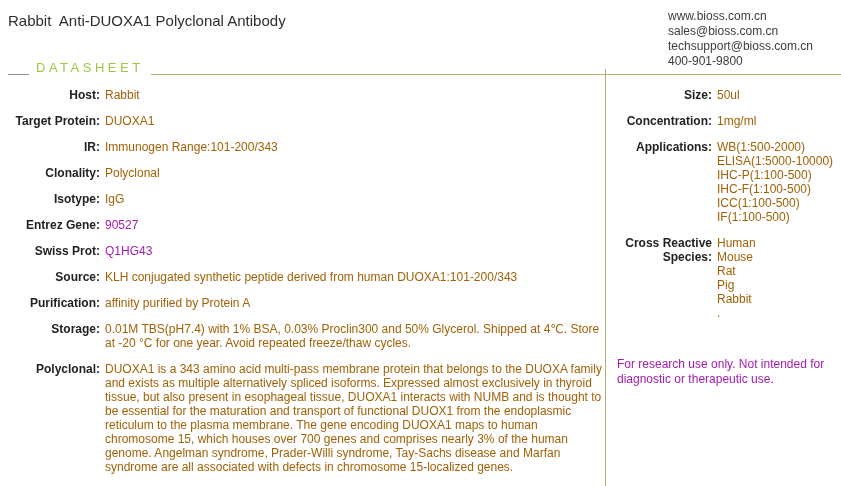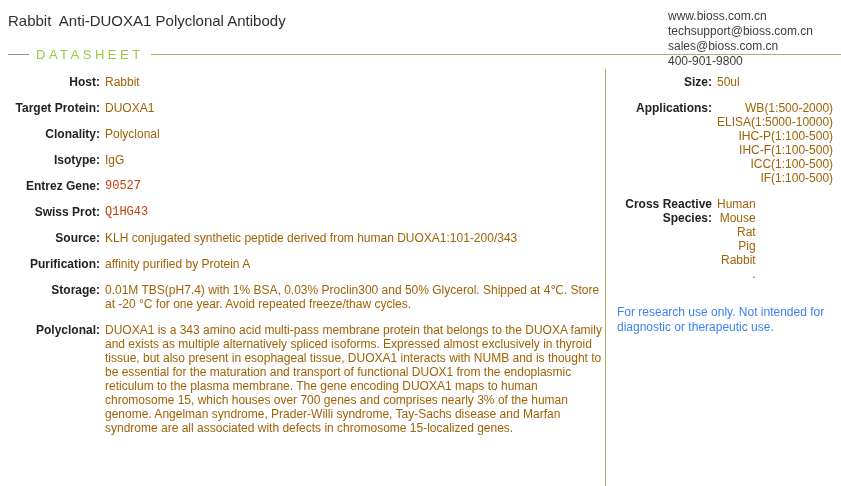--- a/index.html
+++ b/index.html
@@ -16,85 +16,89 @@
   .title {
     position:absolute; left:8px; top:12px;
     font-size:15px; color:#2f2f2f;
     white-space:pre-wrap;
   }
   .contact {
     position:absolute; left:668px; top:9px;
     font-size:12px; line-height:15px; color:#3c3c3c;
   }
   .band {
-    position:absolute; left:0; top:47px; width:841px; height:14px;
-    display:flex; align-items:center;
+    position:absolute; left:0; top:61px; width:841px; height:14px;
+    display:flex; align-items:flex-end;
   }
   .band .dash {
     width:21px; height:1px; background:#8f8f8f; margin-left:8px; flex-shrink:0;
   }
   .band .section-label {
     margin:0 7px 0 7px;
     font-size:13px; letter-spacing:3.5px; color:#9dc73e;
   }
   .band .rule {
     flex:1; height:1px; background:#b2b169;
   }
   .v-divider {
     position:absolute; left:605px; top:69px; width:1px; height:417px;
     background:#b2b169;
   }
-  .col { position:absolute; top:75px; }
+  .col { position:absolute; top:88px; }
   .col-left  { left:8px;  width:594px; }
   .col-right { left:612px; width:227px; }
   .row { display:flex; margin-bottom:12px; }
   .lbl {
     flex-shrink:0; text-align:right;
     font-weight:bold; color:#222222; line-height:14px;
   }
   .col-left  .lbl { width:92px; }
   .col-right .lbl { width:100px; }
   .val { margin-left:5px; line-height:14px; color:#a16207; }
-  .val.multiline div { line-height:14px;text-align:right; }
-  .link { color:#c2410c; cursor:pointer;font-family:Liberation Mono, monospace; }
+  .val.multiline div { line-height:14px; }
+  .link { color:#a21caf; cursor:pointer; }
   .disclaimer {
-    margin-top:24px; padding-left:5px;
-    line-height:15px; width:230px; color:#3b82f6;
+    margin-top:37px; padding-left:5px;
+    line-height:15px; width:230px; color:#a21caf;
   }
 </style>
 </head>
 <body>
 
 <div class="page">
 
   <div class="title">Rabbit  Anti-DUOXA1 Polyclonal Antibody</div>
 
   <div class="contact">
     <div>www.bioss.com.cn</div>
+    <div>sales@bioss.com.cn</div>
     <div>techsupport@bioss.com.cn</div>
-    <div>sales@bioss.com.cn</div>
     <div>400-901-9800</div>
   </div>
 
   <div class="band">
     <div class="dash"></div>
     <div class="section-label">DATASHEET</div>
     <div class="rule"></div>
   </div>
 
   <div class="v-divider"></div>
 
   <div class="col col-left">
     <div class="row">
       <div class="lbl">Host:</div>
       <div class="val">Rabbit</div>
     </div>
     <div class="row">
       <div class="lbl">Target Protein:</div>
       <div class="val">DUOXA1</div>
+    </div>
+    <div class="row">
+      <div class="lbl">IR:</div>
+      <div class="val">Immunogen Range:101-200/343</div>
     </div>
     <div class="row">
       <div class="lbl">Clonality:</div>
       <div class="val">Polyclonal</div>
     </div>
     <div class="row">
       <div class="lbl">Isotype:</div>
       <div class="val">IgG</div>
     </div>
     <div class="row">
@@ -122,20 +126,24 @@
       <div class="val">DUOXA1 is a 343 amino acid multi-pass membrane protein that belongs to the DUOXA family and exists as multiple alternatively spliced isoforms. Expressed almost exclusively in thyroid tissue, but also present in esophageal tissue, DUOXA1 interacts with NUMB and is thought to be essential for the maturation and transport of functional DUOX1 from the endoplasmic reticulum to the plasma membrane. The gene encoding DUOXA1 maps to human chromosome 15, which houses over 700 genes and comprises nearly 3% of the human genome. Angelman syndrome, Prader-Willi syndrome, Tay-Sachs disease and Marfan syndrome are all associated with defects in chromosome 15-localized genes.</div>
     </div>
   </div>
 
   <div class="col col-right">
     <div class="row">
       <div class="lbl">Size:</div>
       <div class="val">50ul</div>
     </div>
     <div class="row">
+      <div class="lbl">Concentration:</div>
+      <div class="val">1mg/ml</div>
+    </div>
+    <div class="row">
       <div class="lbl">Applications:</div>
       <div class="val multiline">
         <div>WB(1:500-2000)</div>
         <div>ELISA(1:5000-10000)</div>
         <div>IHC-P(1:100-500)</div>
         <div>IHC-F(1:100-500)</div>
         <div>ICC(1:100-500)</div>
         <div>IF(1:100-500)</div>
       </div>
     </div>

